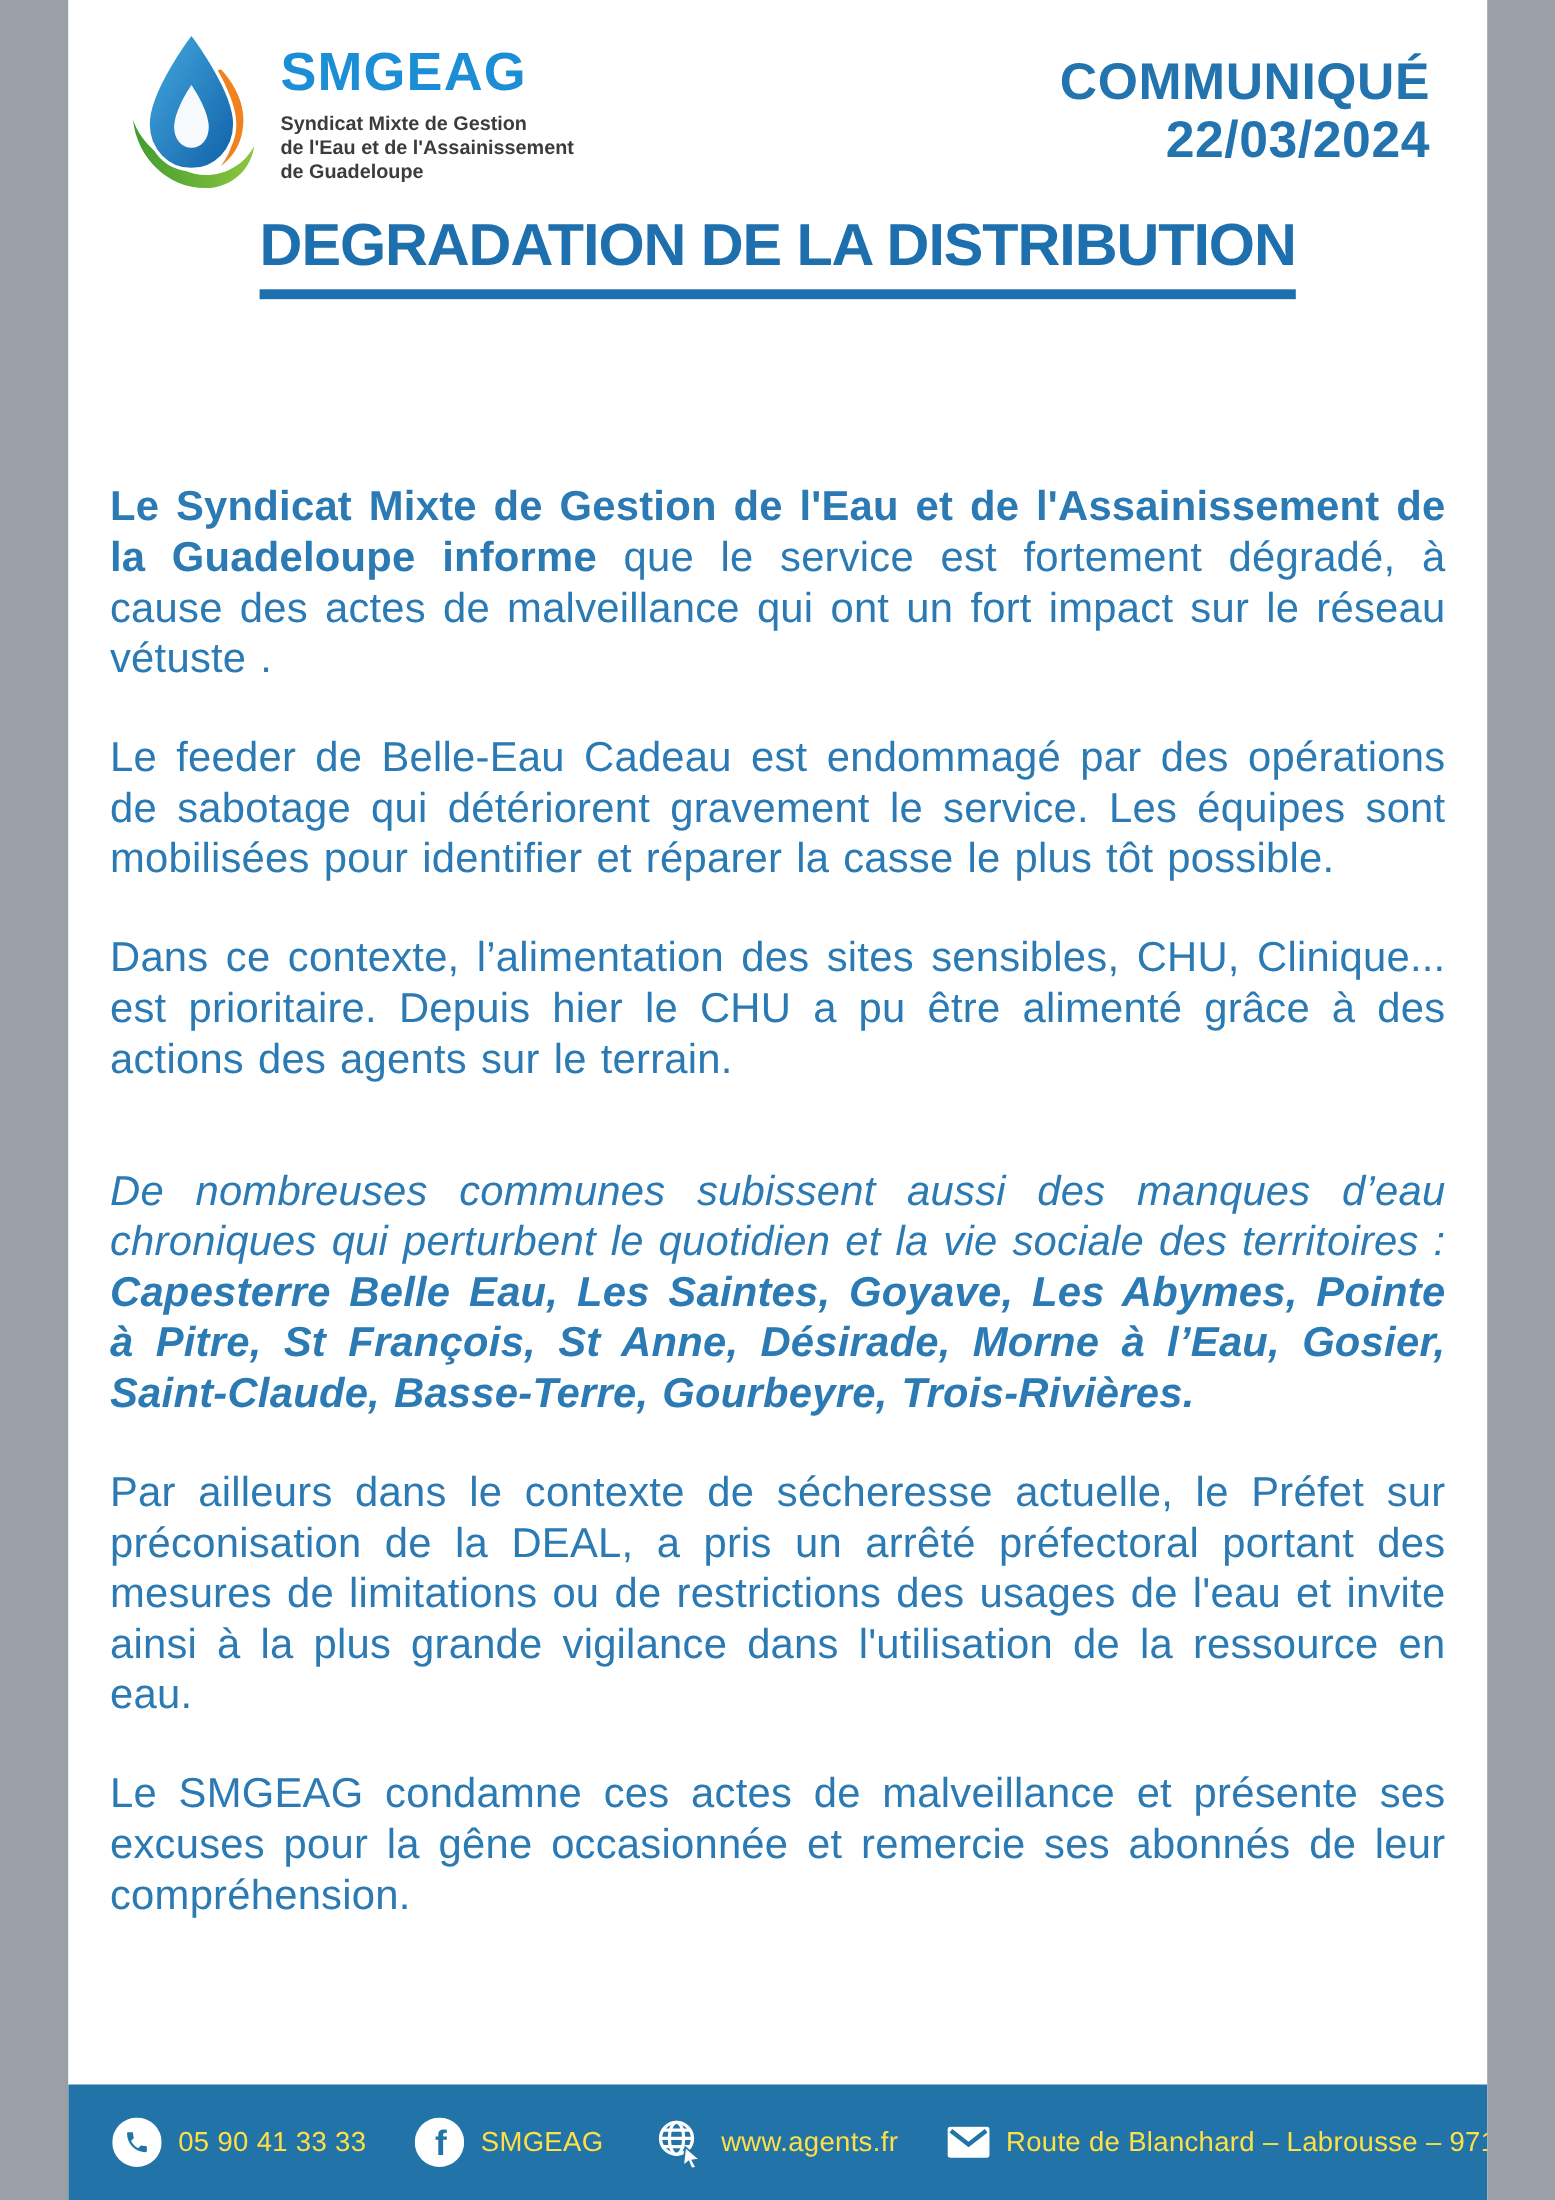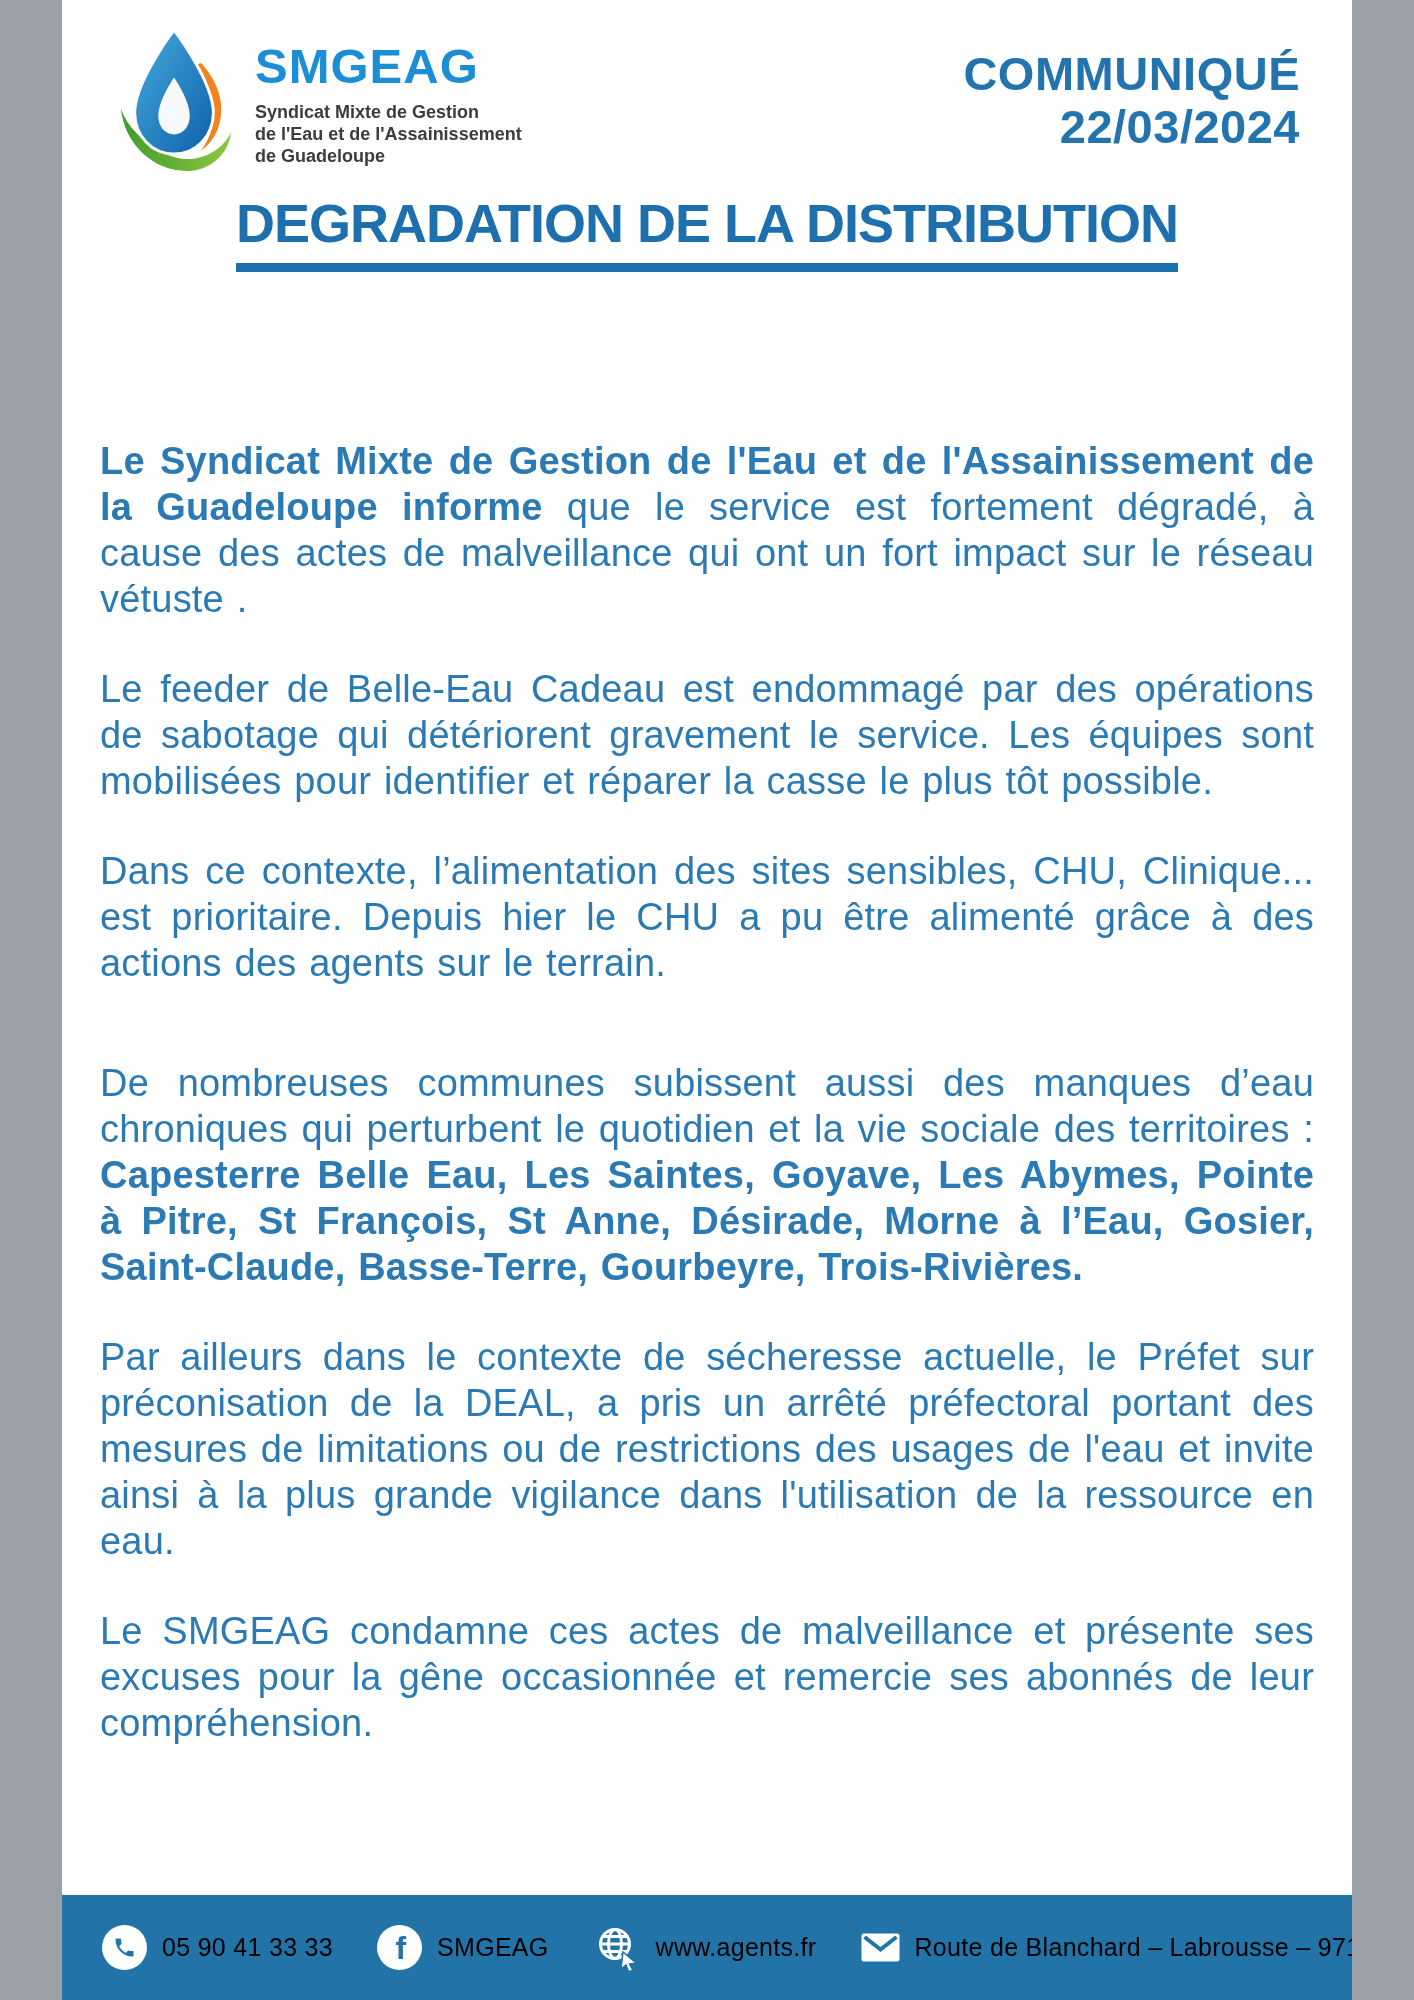--- a/index.html
+++ b/index.html
@@ -39,28 +39,28 @@
   }
   
   .body{position:absolute;top:438px;left:38px;right:38px;}
   .para{
     margin:0 0 44px 0;
     font-size:38px;line-height:46px;letter-spacing:0.2px;word-spacing:2px;
     color:var(--body-text,#2b7ab3);
     text-align:justify;
   }
   .para .b{font-weight:700;}
-  .gap-large{margin-top:74px;}
+  .gap-large{margin-top:74px;font-style:italic;}
   
   .footer{
     position:absolute;left:0;bottom:0;width:100%;height:105px;
     background:var(--footer-bg,#2173a8);
     display:flex;align-items:center;gap:44px;
     padding-left:40px;box-sizing:border-box;
-    color:#000000;font-size:25px;letter-spacing:0.3px;
+    color:#fde047;font-size:25px;letter-spacing:0.3px;
   }
   .footer-item{display:flex;align-items:center;gap:15px;white-space:nowrap;}
   .ficon{flex:0 0 auto;display:block;}
 </style>
 </head>
 <body>
 
 <div class="page">
 
   <header class="header">

